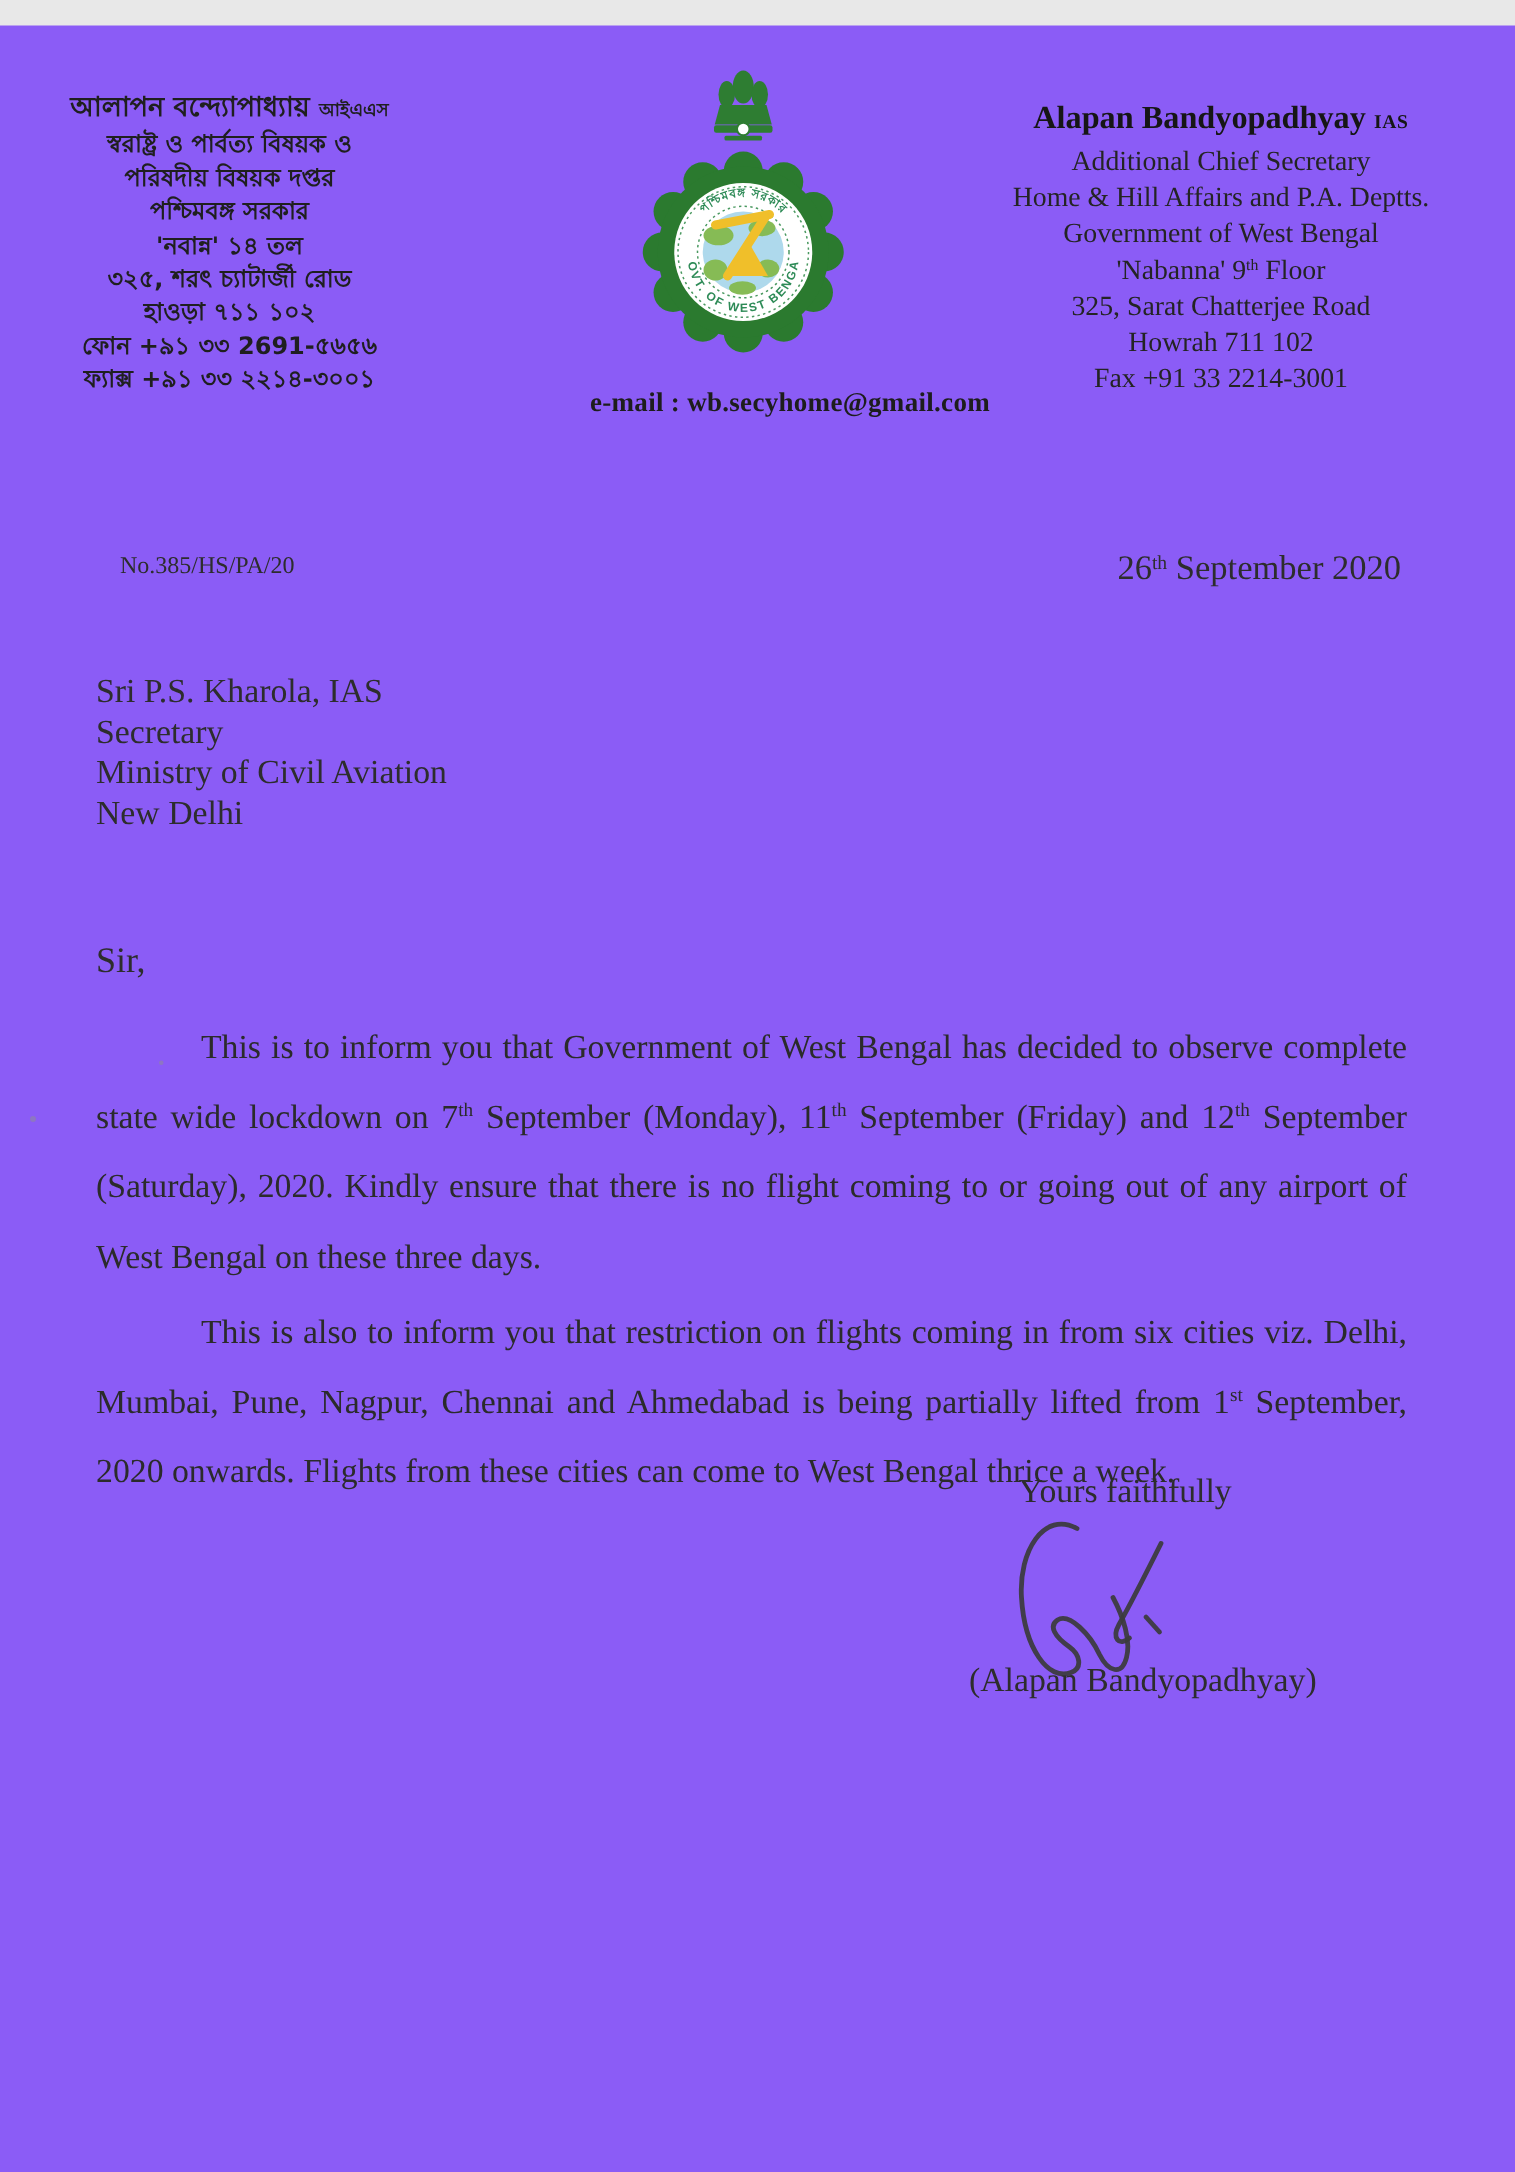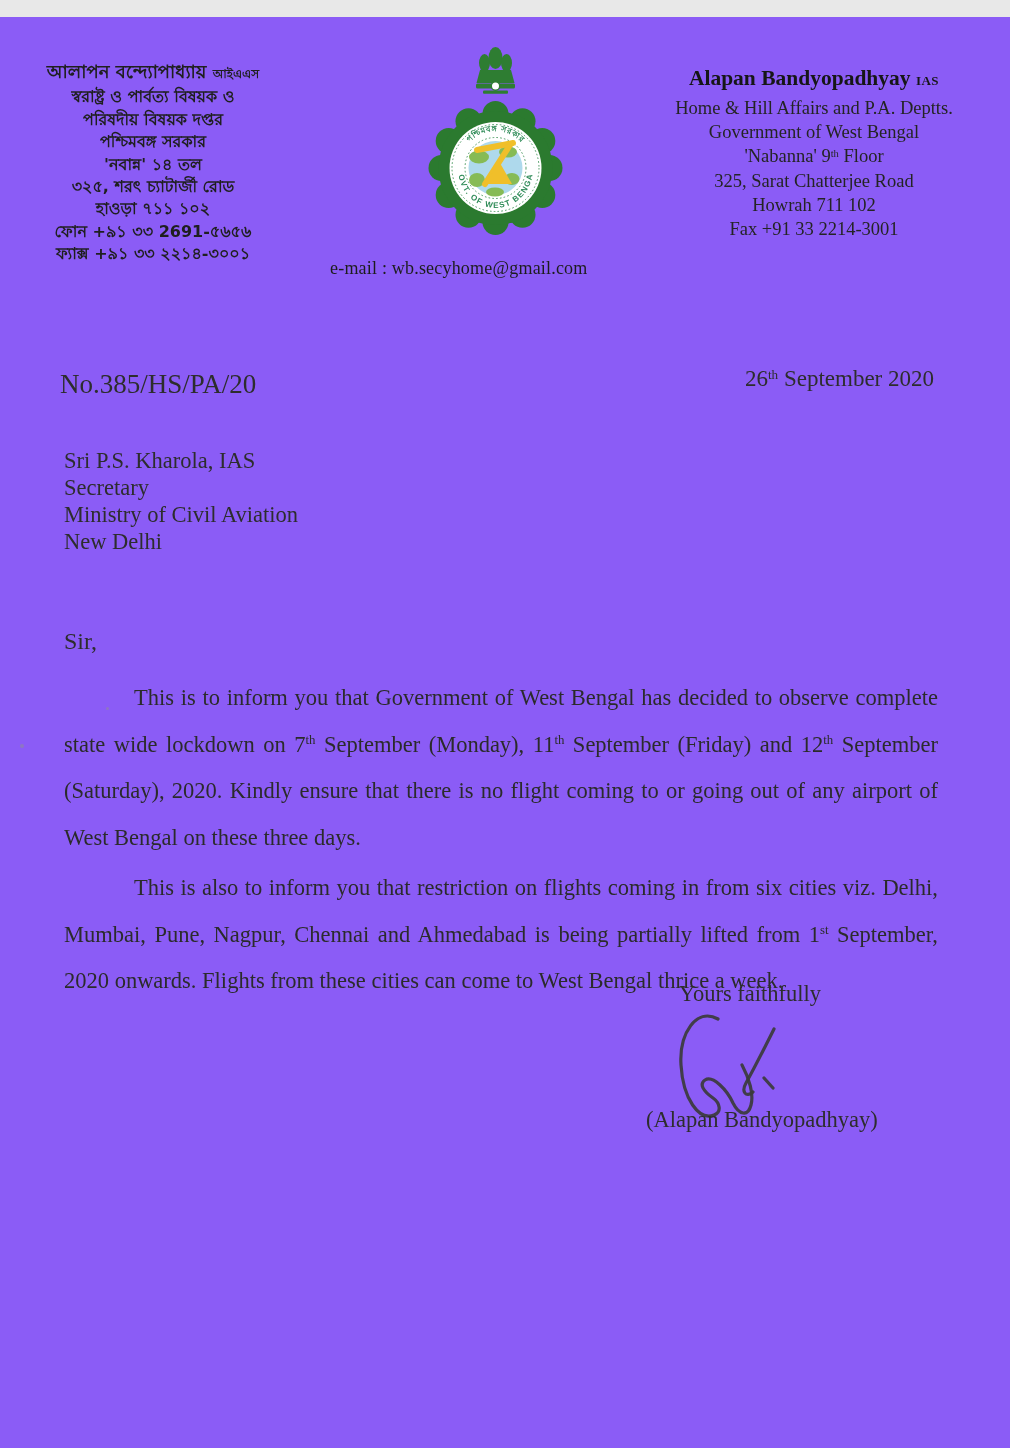--- a/index.html
+++ b/index.html
@@ -23,34 +23,34 @@
   .bn-name{font-size:18px;font-weight:700;margin-bottom:1px;}
   .bn-suffix{font-size:12px;font-weight:700;}
 
   
   .emblem{position:absolute;left:413px;top:20px;width:165px;height:208px;}
   .arc-bn{font-family:"DejaVu Sans",sans-serif;font-size:8px;font-weight:700;fill:#2e8b57;letter-spacing:.5px;}
   .arc-en{font-family:"Liberation Sans","DejaVu Sans",sans-serif;font-size:8px;font-weight:700;fill:#2e8b57;letter-spacing:1.2px;}
 
   
   .email{
-    position:absolute;left:330px;top:241px;width:330px;text-align:left;
-    font-weight:400;font-size:18px;color:#1d1d1d;letter-spacing:.2px;
+    position:absolute;left:330px;top:241px;width:330px;text-align:right;
+    font-weight:700;font-size:18px;color:#1d1d1d;letter-spacing:.2px;
   }
 
   
   .en{
     position:absolute;left:638px;top:48px;width:352px;
     text-align:center;font-size:18.5px;line-height:24.2px;color:#242424;
   }
   .en-name{font-size:21.5px;font-weight:700;line-height:27px;margin-bottom:2px;color:#161616;font-family:Liberation Serif, serif;}
   .en-suffix{font-size:13px;font-weight:700;letter-spacing:.5px;}
 
   
-  .ref{position:absolute;left:60px;top:352px;font-size:27px;}
+  .ref{position:absolute;left:80px;top:352px;font-size:16px;}
   .date{position:absolute;right:76px;top:349px;font-size:23px;}
 
   
   .addr{position:absolute;left:64px;top:430px;font-size:22.5px;line-height:27px;}
 
   .salutation{position:absolute;left:64px;top:611px;font-size:24px;}
 
   
   .para{
     position:absolute;left:64px;width:874px;margin:0;
@@ -151,20 +151,21 @@
     </svg>
   </div>
 
   <div class="email">e-mail : wb.secyhome@gmail.com</div>
 
   <section class="en">
     <div class="en-name">
       <span>Alapan Bandyopadhyay</span>
       <span class="en-suffix">IAS</span>
     </div>
+    <div class="en-line">Additional Chief Secretary</div>
     <div class="en-line">Home &amp; Hill Affairs and P.A. Deptts.</div>
     <div class="en-line">Government of West Bengal</div>
     <div class="en-line"><span>'Nabanna' 9</span><sup>th</sup><span> Floor</span></div>
     <div class="en-line">325, Sarat Chatterjee Road</div>
     <div class="en-line">Howrah 711 102</div>
     <div class="en-line">Fax  +91 33 2214-3001</div>
   </section>
 
   <div class="ref">No.385/HS/PA/20</div>
   <div class="date"><span>26</span><sup>th</sup><span> September 2020</span></div>

